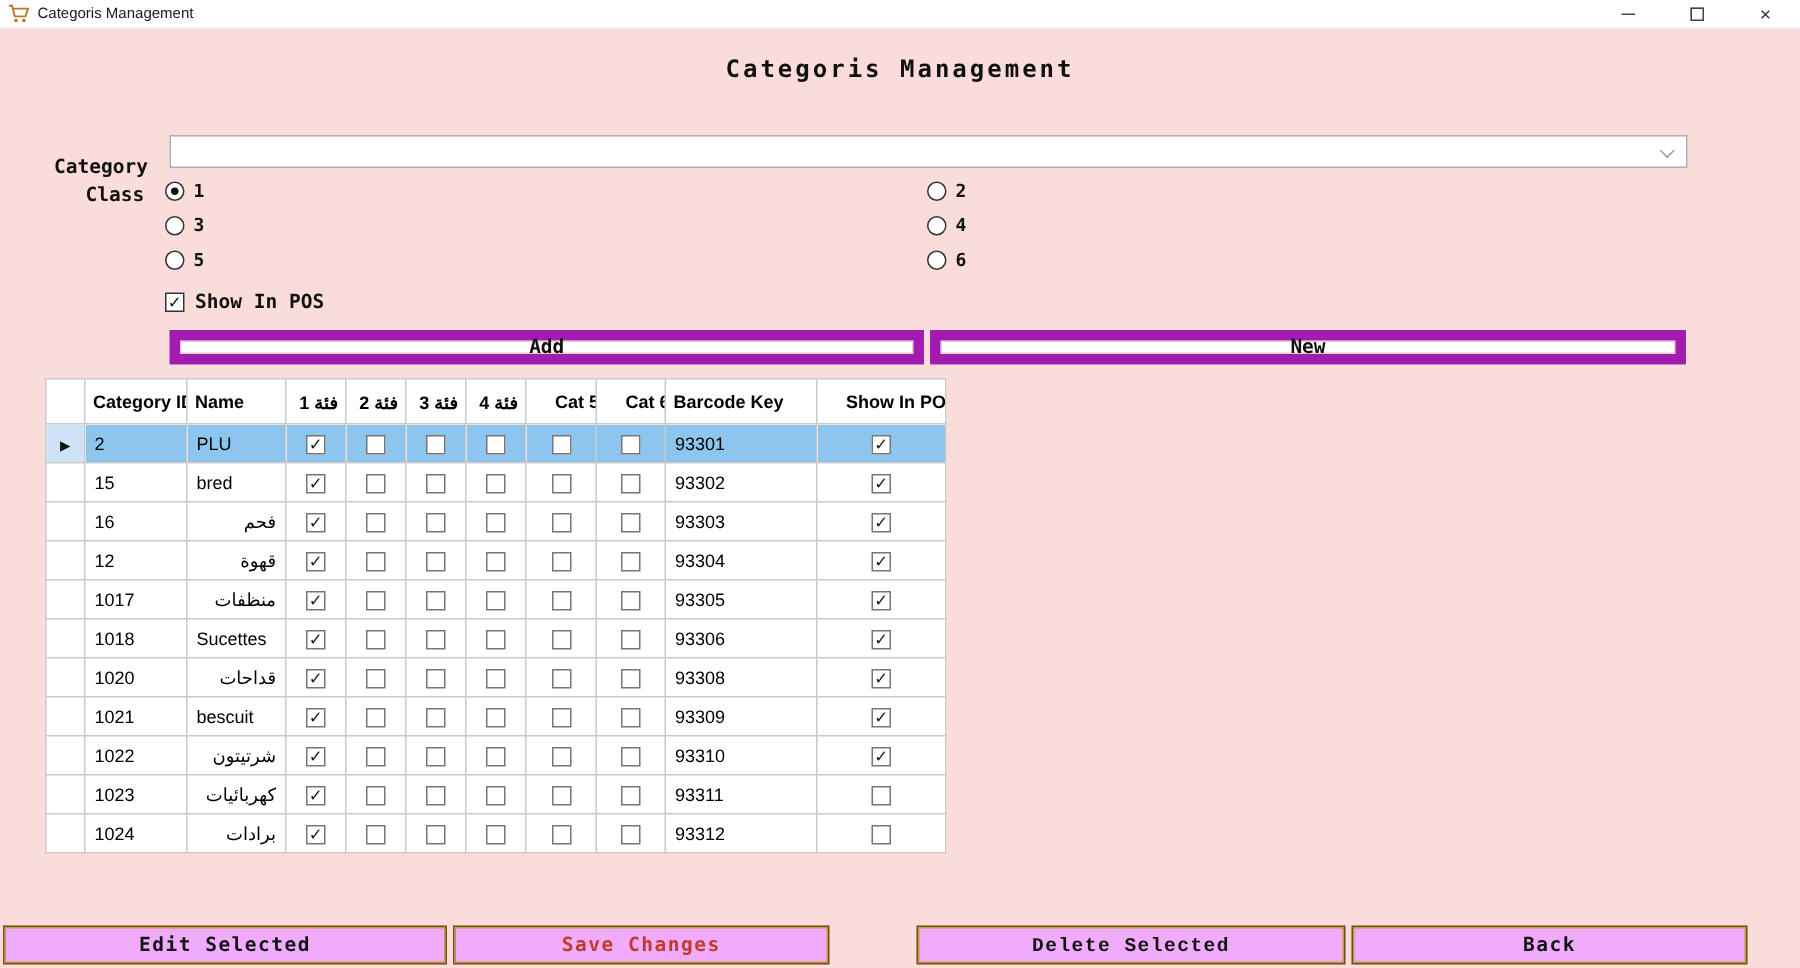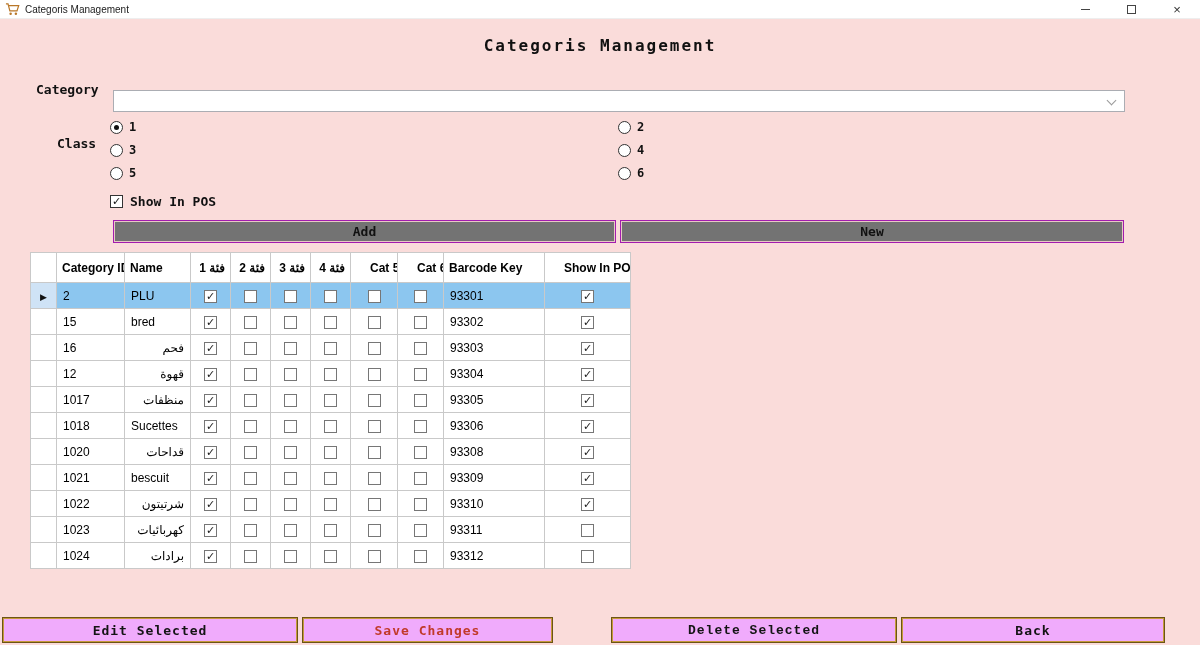--- a/index.html
+++ b/index.html
@@ -26,31 +26,31 @@
   .ic-close{ font-size:13px; color:#333; line-height:1; }
 
   
   .page-title{
     position:absolute; left:0; right:0; top:36px; text-align:center;
     font-size:16px; font-weight:bold; letter-spacing:2px; color:#111;
   }
 
   
   .lbl{ position:absolute; font-size:13px; font-weight:bold; color:#111; }
-  .lbl-category{ left:36px; top:82px; }
+  .lbl-category{ left:36px; top:104px; }
   .combo{
     position:absolute; left:113px; top:90px; width:1012px; height:22px;
     background:#fff; border:1px solid #abadb3;
   }
   .combo .chev{
     position:absolute; right:9px; top:6px; width:7px; height:7px;
     border-right:1px solid #9a9a9a; border-bottom:1px solid #9a9a9a;
     transform:rotate(45deg);
   }
-  .lbl-class{ left:57px; top:136px; }
+  .lbl-class{ left:57px; top:123px; }
   .class-grid{
     position:absolute; left:110px; top:120px; width:700px;
     display:grid; grid-template-columns:508px 200px; row-gap:9px;
   }
   .class-option{ display:flex; align-items:center; gap:6px; height:14px; }
   .radio{
     width:13px; height:13px; border:1px solid #333; border-radius:50%;
     background:#fff; position:relative; display:inline-block;
   }
   .radio.on::after{
@@ -61,22 +61,22 @@
   .showpos{ position:absolute; left:110px; top:194px; display:flex; align-items:center; gap:7px; }
   .cbox{
     width:13px; height:13px; border:1px solid #333; background:#fff;
     position:relative; display:inline-block; text-align:center;
     font-size:11px; line-height:12px; color:#111;
     font-family:"DejaVu Sans", sans-serif;
   }
   .showpos .lbl-inline{ font-size:13px; font-weight:bold; color:#111; }
 
   .pinkbtn{
-    position:absolute; top:220px; height:23px; background:#737373;
-    border:1px solid #a21caf; box-shadow:0 0 0 1px #e9c9c6 inset;
+    position:absolute; top:220px; height:23px; background:#ffffff;
+    border:7px solid #a21caf; box-shadow:0 0 0 1px #e9c9c6 inset;
     display:flex; align-items:center; justify-content:center;
     font-size:13px; font-weight:bold; color:#111; cursor:default;
     font-family:"DejaVu Sans Mono", monospace;
   }
   .btn-add{ left:113px; width:503px; }
   .btn-new{ left:620px; width:504px; }
 
   
   .grid-wrap{ position:absolute; left:30px; top:252px; }
   table.grid{

